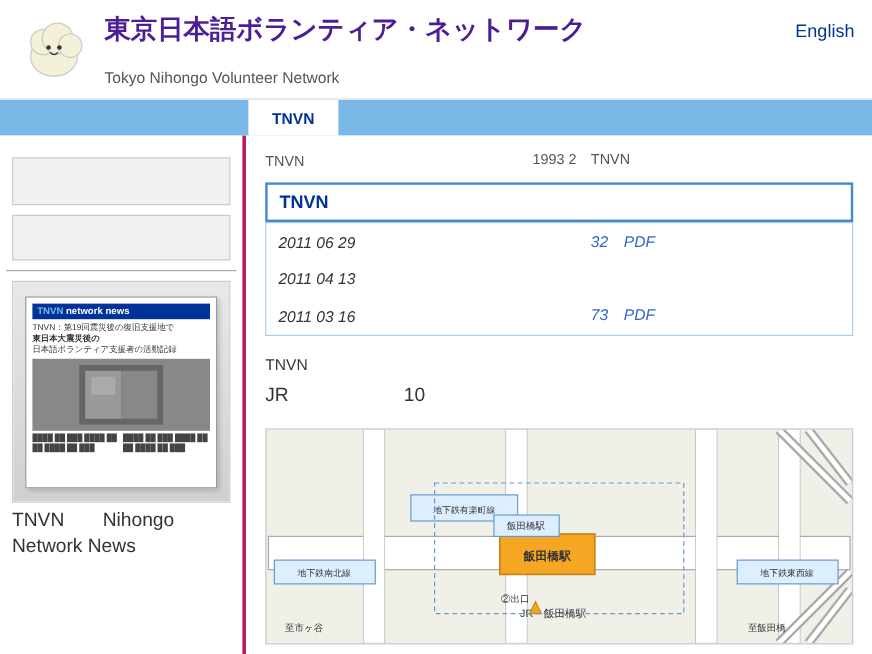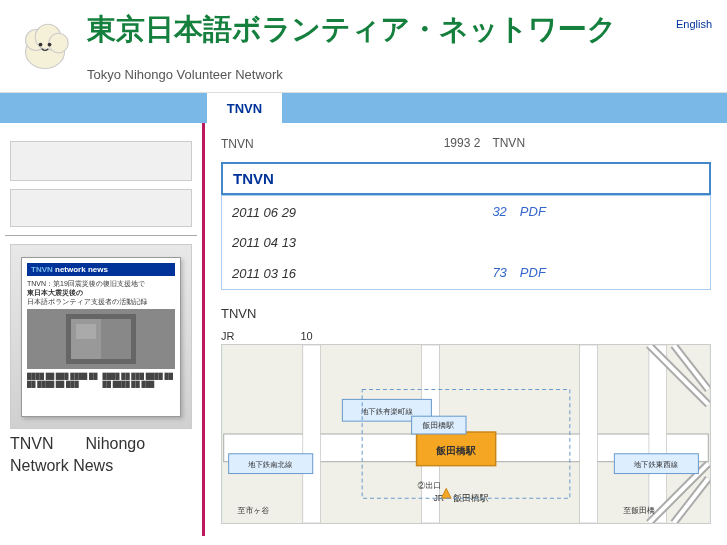--- a/index.html
+++ b/index.html
@@ -15,37 +15,37 @@
       position: relative;
     }
     #logo-img {
       width: 60px;
       height: 60px;
       margin-right: 12px;
       flex-shrink: 0;
     }
     #header-title-block {}
     #site-title {
-      font-size: 29px;
+      font-size: 22px;
       font-weight: bold;
-      color: #15803d;
+      color: #4c1d95;
       font-family: "MS Gothic", "Yu Gothic", sans-serif;
     }
     #site-subtitle {
       font-size: 13px;
       color: #555;
       margin-top: 17px;
     }
     #lang-link {
       position: absolute;
       right: 15px;
       top: 18px;
       color: #003399;
       text-decoration: none;
-      font-size: 11px;
+      font-size: 15px;
     }
 
     
     #navbar {
       background: #7ab8e8;
       display: flex;
       align-items: stretch;
       height: 30px;
     }
     .nav-item {
@@ -332,21 +332,21 @@
             <a href="#">73　PDF</a>
           </td>
         </tr>
       </tbody>
     </table>
 
     <div id="location-section">
       <div id="location-title">
         <span>TNVN</span>
       </div>
-      <div id="location-detail" style="font-size:11px; color:#333; margin-bottom:0;">JR　　　　　　10</div>
+      <div id="location-detail" style="font-size:16px; color:#333; margin-bottom:17px;">JR　　　　　　10</div>
 
       <div id="map-container">
         <svg class="map-svg" viewBox="0 0 490 180">
 
           <rect width="490" height="180" fill="#f0f0e8"></rect>
 
           <rect x="0" y="90" width="490" height="28" fill="#fff" stroke="#aaa" stroke-width="1"></rect>
 
           <rect x="80" y="0" width="18" height="180" fill="#fff" stroke="#aaa" stroke-width="0.5"></rect>
           <rect x="200" y="0" width="18" height="180" fill="#fff" stroke="#aaa" stroke-width="0.5"></rect>

